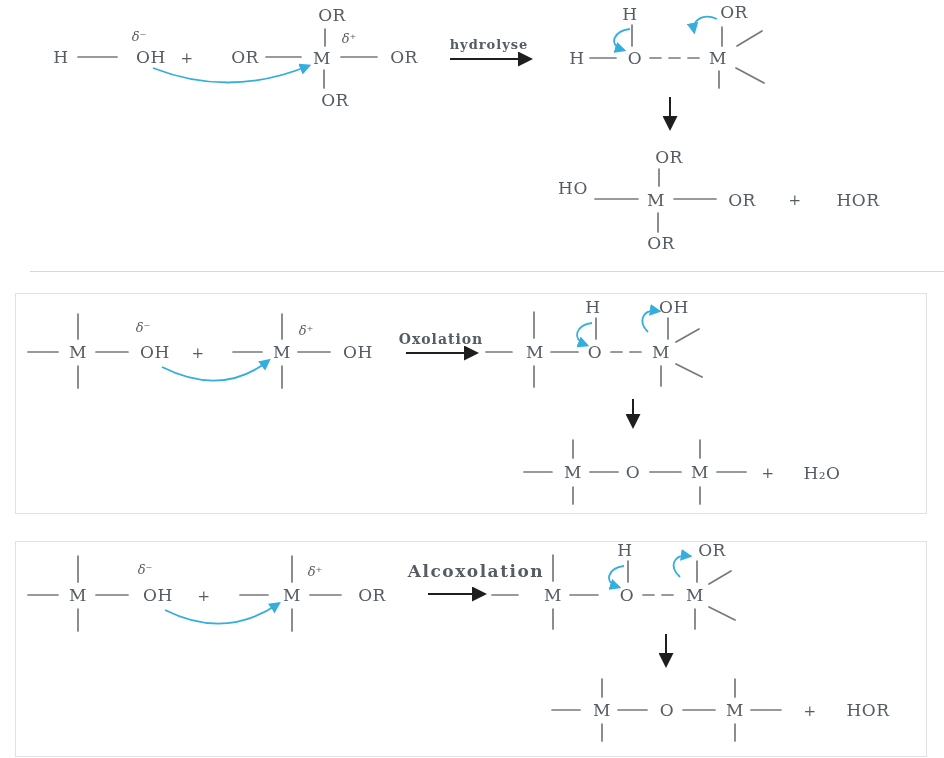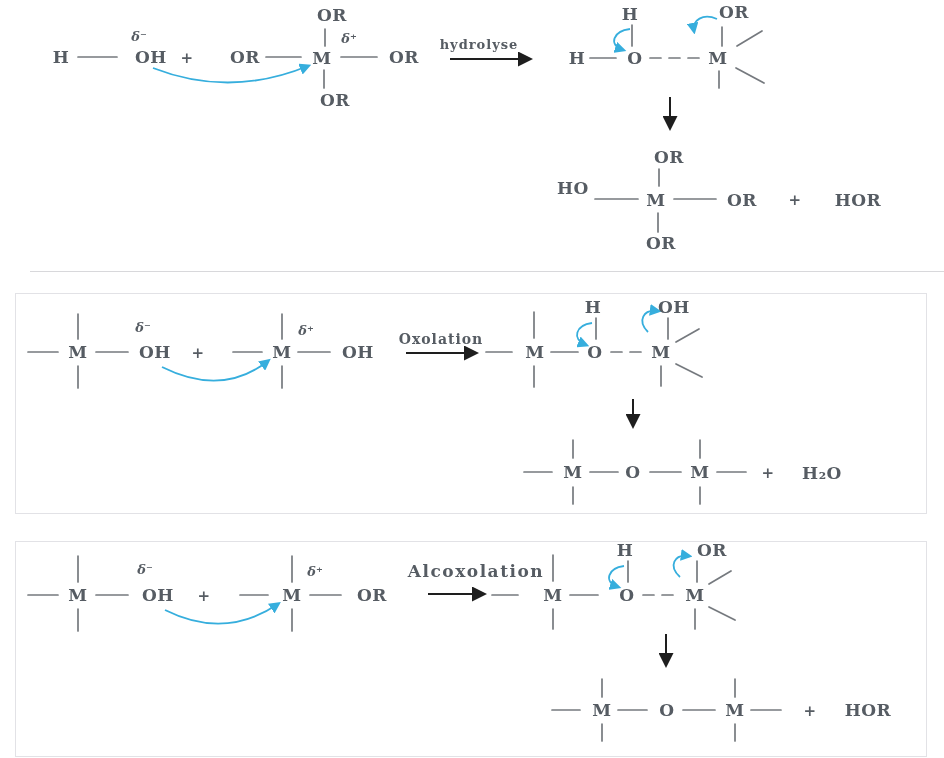--- a/index.html
+++ b/index.html
@@ -17,21 +17,21 @@
     font-family:"DejaVu Serif", serif;overflow:hidden;
   }
   .panel{
     position:absolute;background:#fff;border:1px solid var(--panel-border);
     box-sizing:border-box;
   }
   .divider{position:absolute;height:1px;background:var(--divider);}
   .overlay{position:absolute;left:0;top:0;}
   .atom{
     position:absolute;transform:translate(-50%,-50%);
-    color:var(--text);font-weight:bold;font-size:17px;line-height:1;
+    color:var(--text);font-weight:normal;font-size:17px;line-height:1;
     white-space:nowrap;letter-spacing:0.5px;
   }
   .delta{font-size:13px;font-style:italic;letter-spacing:0;}
   .plus{font-size:15px;}
   .rxnlabel{
     position:absolute;transform:translate(-50%,-50%);
     color:var(--text);font-weight:bold;line-height:1;white-space:nowrap;
   }
   .lbl-sm{font-size:13px;letter-spacing:1px;}
   .lbl-md{font-size:14px;letter-spacing:1px;}
@@ -158,21 +158,21 @@
   <span class="atom" style="left:61px;top:57px">H</span>
   <span class="atom delta" style="left:139px;top:36px">δ⁻</span>
   <span class="atom" style="left:151px;top:57px">OH</span>
   <span class="atom plus" style="left:187px;top:58px">+</span>
   <span class="atom" style="left:245px;top:57px">OR</span>
   <span class="atom" style="left:332px;top:15px">OR</span>
   <span class="atom delta" style="left:349px;top:38px">δ⁺</span>
   <span class="atom" style="left:322px;top:58px">M</span>
   <span class="atom" style="left:404px;top:57px">OR</span>
   <span class="atom" style="left:335px;top:100px">OR</span>
-  <span class="rxnlabel lbl-sm" style="left:479px;top:44px">hydrolyse</span>
+  <span class="rxnlabel lbl-sm" style="left:489px;top:44px">hydrolyse</span>
   <span class="atom" style="left:577px;top:58px">H</span>
   <span class="atom" style="left:630px;top:14px">H</span>
   <span class="atom" style="left:635px;top:58px">O</span>
   <span class="atom" style="left:734px;top:12px">OR</span>
   <span class="atom" style="left:718px;top:58px">M</span>
   <span class="atom" style="left:669px;top:157px">OR</span>
   <span class="atom" style="left:573px;top:188px">HO</span>
   <span class="atom" style="left:656px;top:200px">M</span>
   <span class="atom" style="left:742px;top:200px">OR</span>
   <span class="atom plus" style="left:795px;top:200px">+</span>

